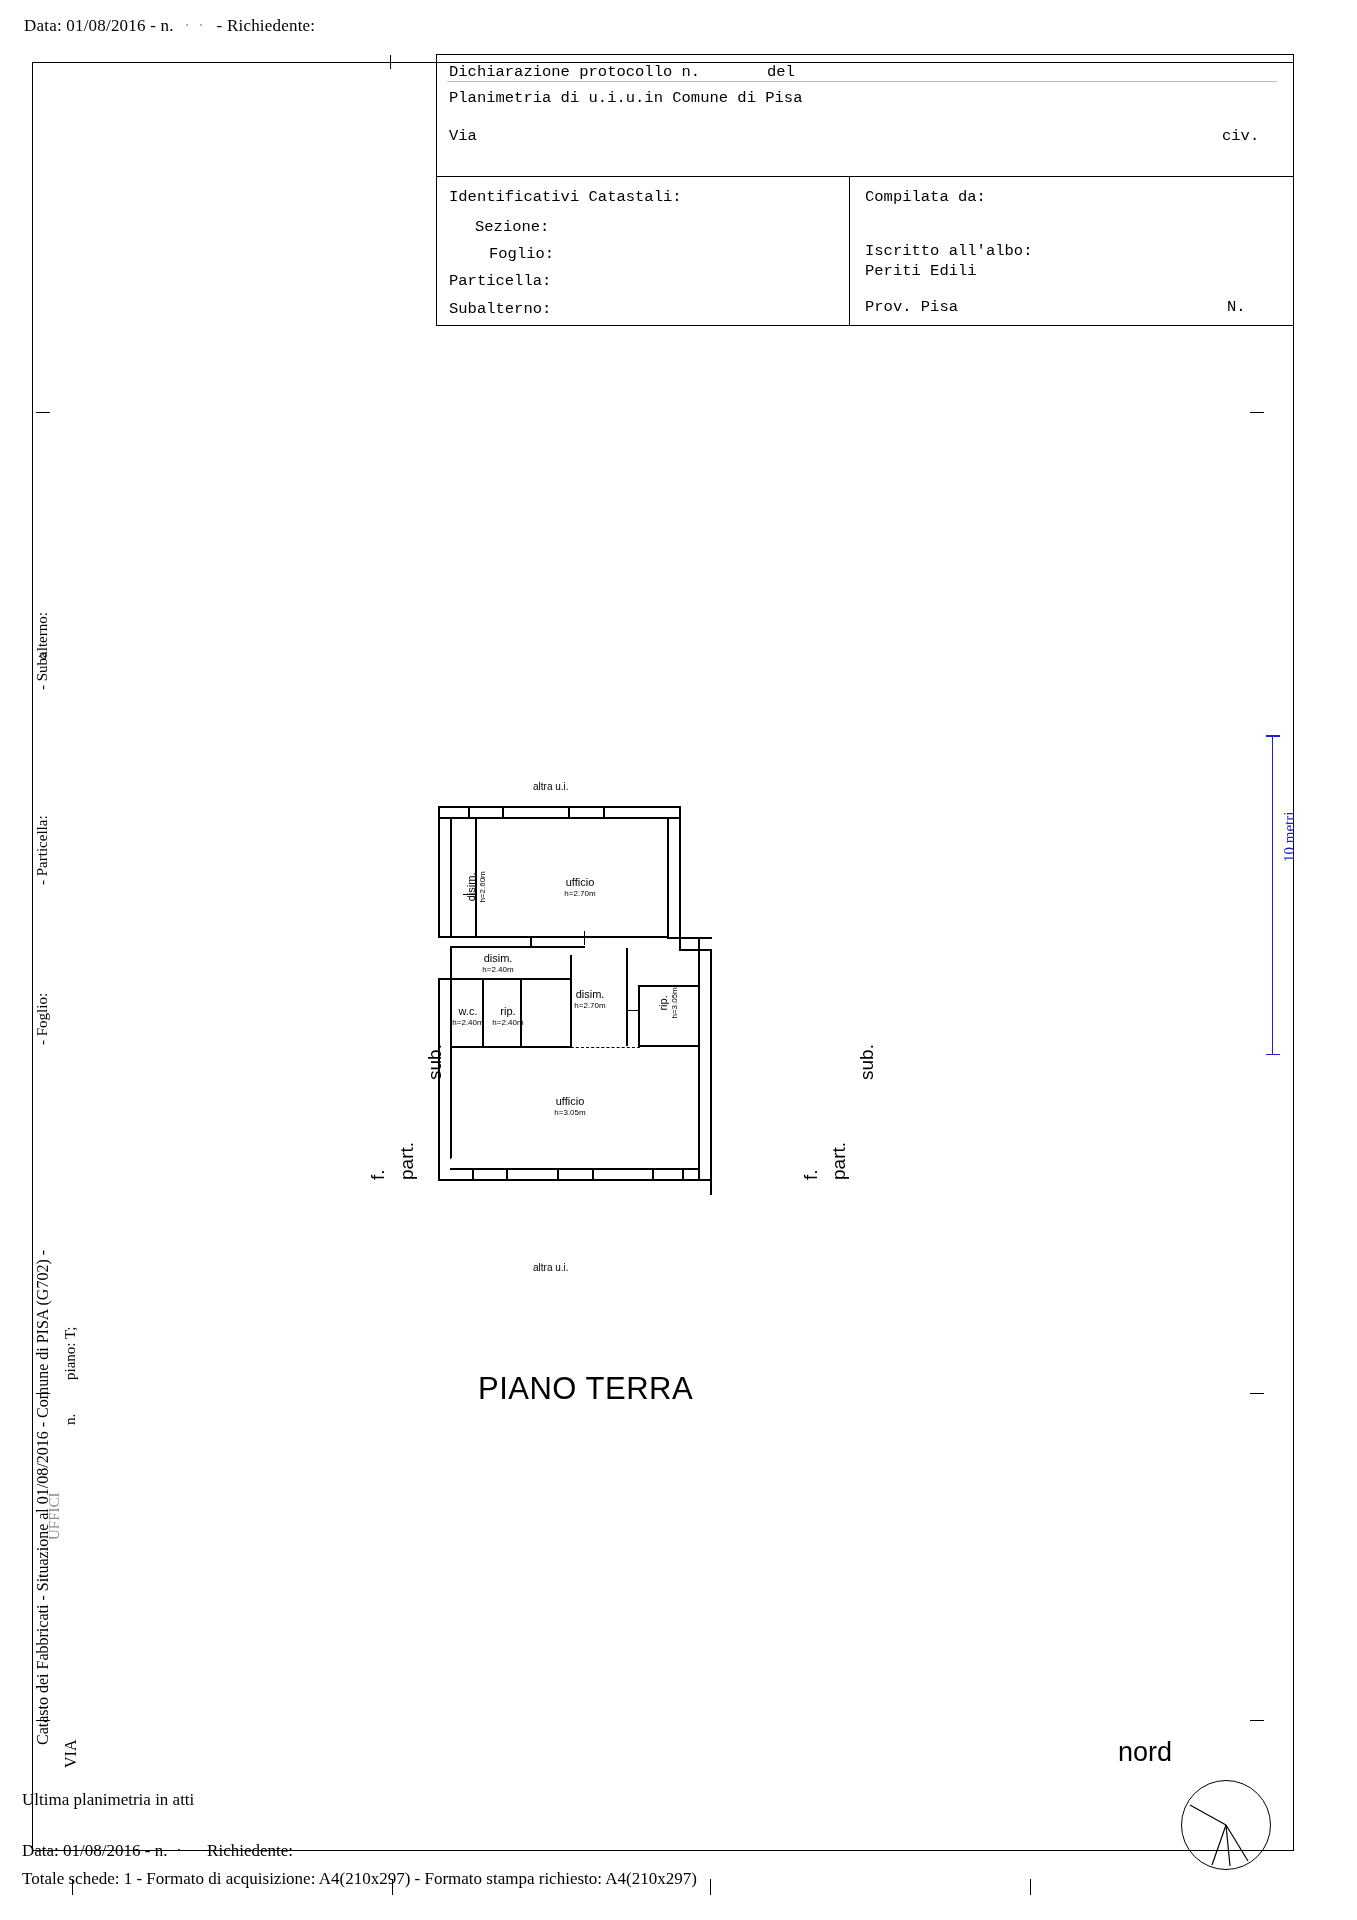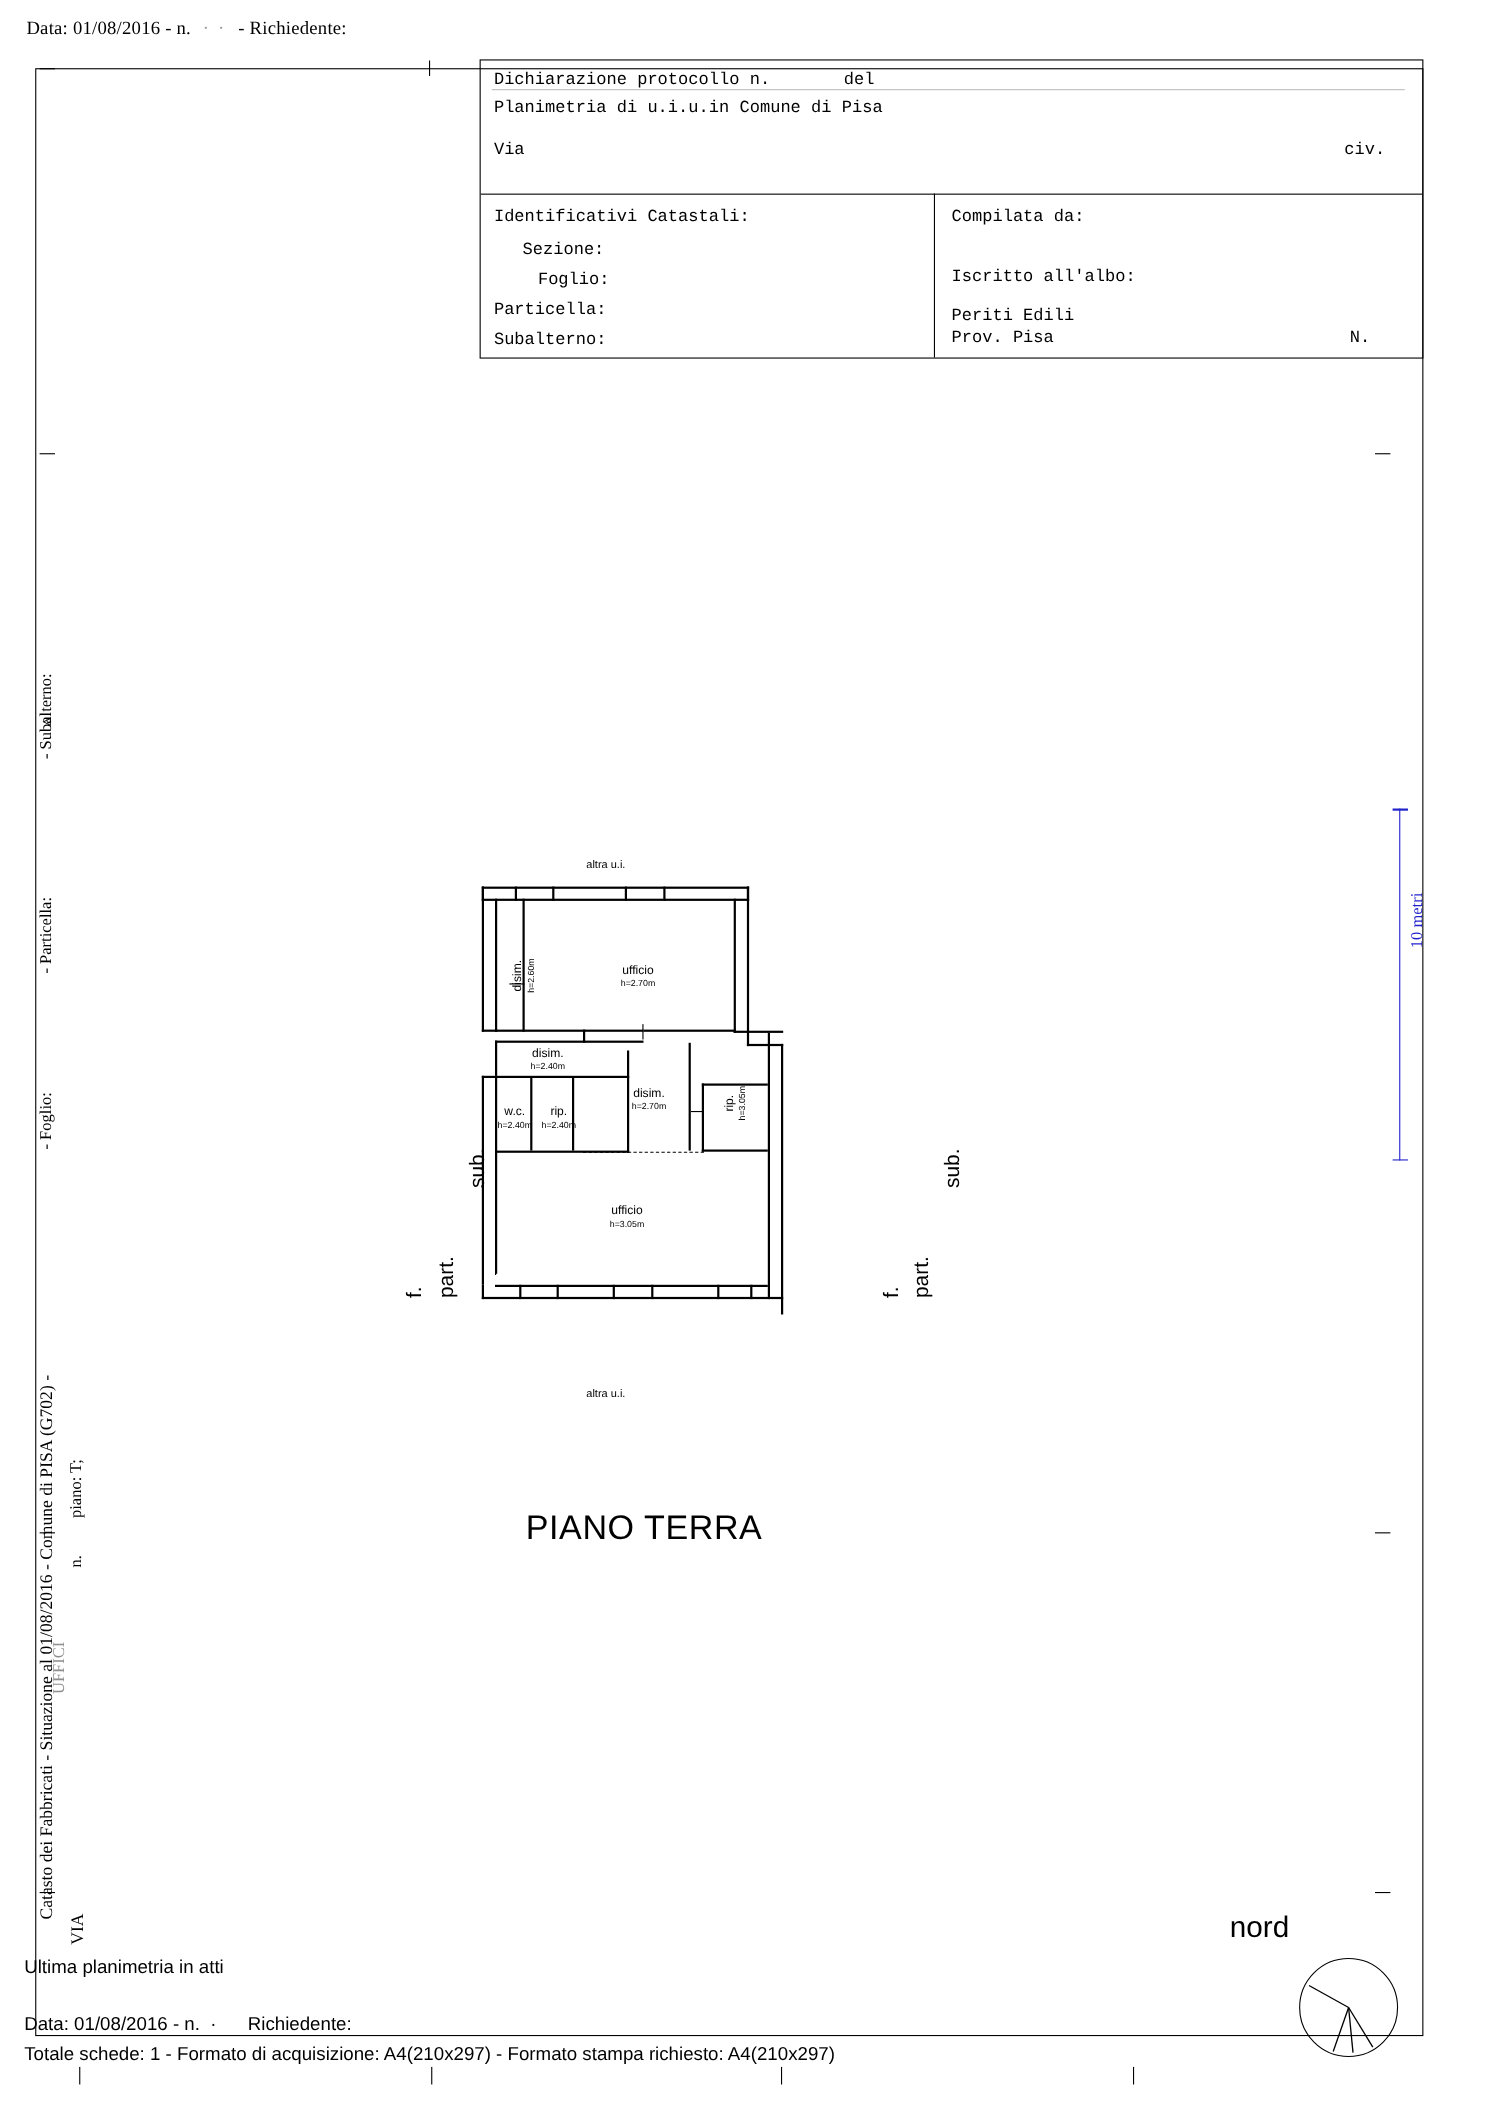--- a/index.html
+++ b/index.html
@@ -215,22 +215,23 @@
     border: 1.3px solid #000;
     border-radius: 50%;
   }
   .compass svg { display:block; }
 
   
   .footer {
     position: absolute;
     left: 22px;
     font-size: 17px;
-    font-family: Liberation Sans, sans-serif;
-    white-space: nowrap;
+    font-family: Liberation Serif, serif;
+    white-space: nowrap;
+    margin-top: 11px;
   }
   .f1 { top: 1779px; }
   .f2 { top: 1830px; }
   .f3 { top: 1858px; }
 </style>
 </head>
 <body>
 
 <div class="page">
 
@@ -270,21 +271,21 @@
     <div class="vline-mid"></div>
 
     <div class="t" style="left:12px; top:133px;">Identificativi Catastali:</div>
     <div class="t" style="left:38px; top:163px;">Sezione:</div>
     <div class="t" style="left:52px; top:190px;">Foglio:</div>
     <div class="t" style="left:12px; top:217px;">Particella:</div>
     <div class="t" style="left:12px; top:245px;">Subalterno:</div>
 
     <div class="t" style="left:428px; top:133px;">Compilata da:</div>
     <div class="t" style="left:428px; top:187px;">Iscritto all'albo:</div>
-    <div class="t" style="left:428px; top:207px;margin-top:16px;">Periti Edili</div>
+    <div class="t" style="left:428px; top:207px;">Periti Edili</div>
     <div class="t" style="left:428px; top:243px;">Prov. Pisa</div>
     <div class="t" style="left:790px; top:243px;">N.</div>
   </div>
 
   <div class="vert vert-small" style="left:34px; top:690px;">- Subalterno:</div>
   <div class="vert vert-small" style="left:34px; top:885px;">- Particella:</div>
   <div class="vert vert-small" style="left:34px; top:1045px;">- Foglio:</div>
   <div class="vert vert-small" style="left:62px; top:1380px;">piano: T;</div>
   <div class="vert vert-small" style="left:62px; top:1425px;">n.</div>
   <div class="vert vert-small" style="left:46px; top:1540px; color:#8e8e8e;">UFFICI</div>

